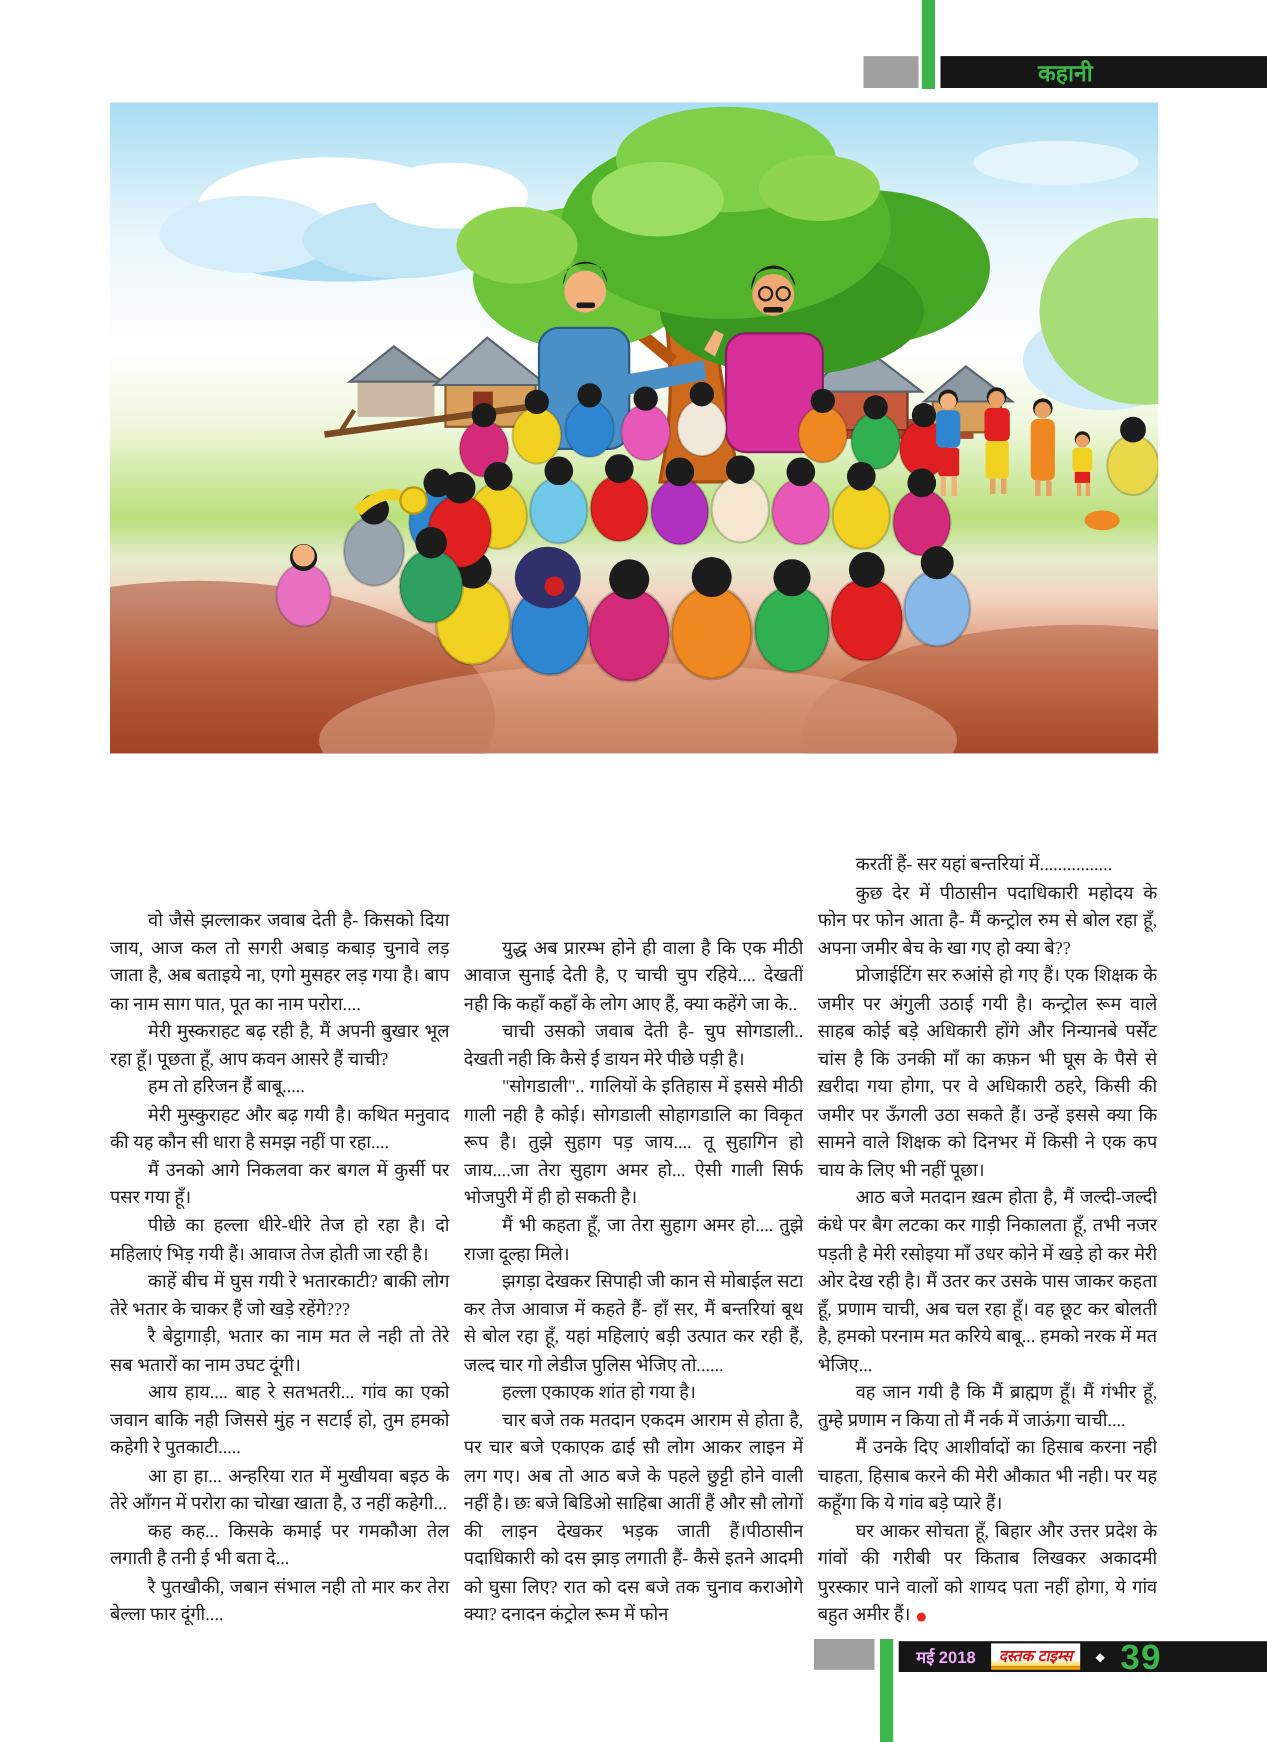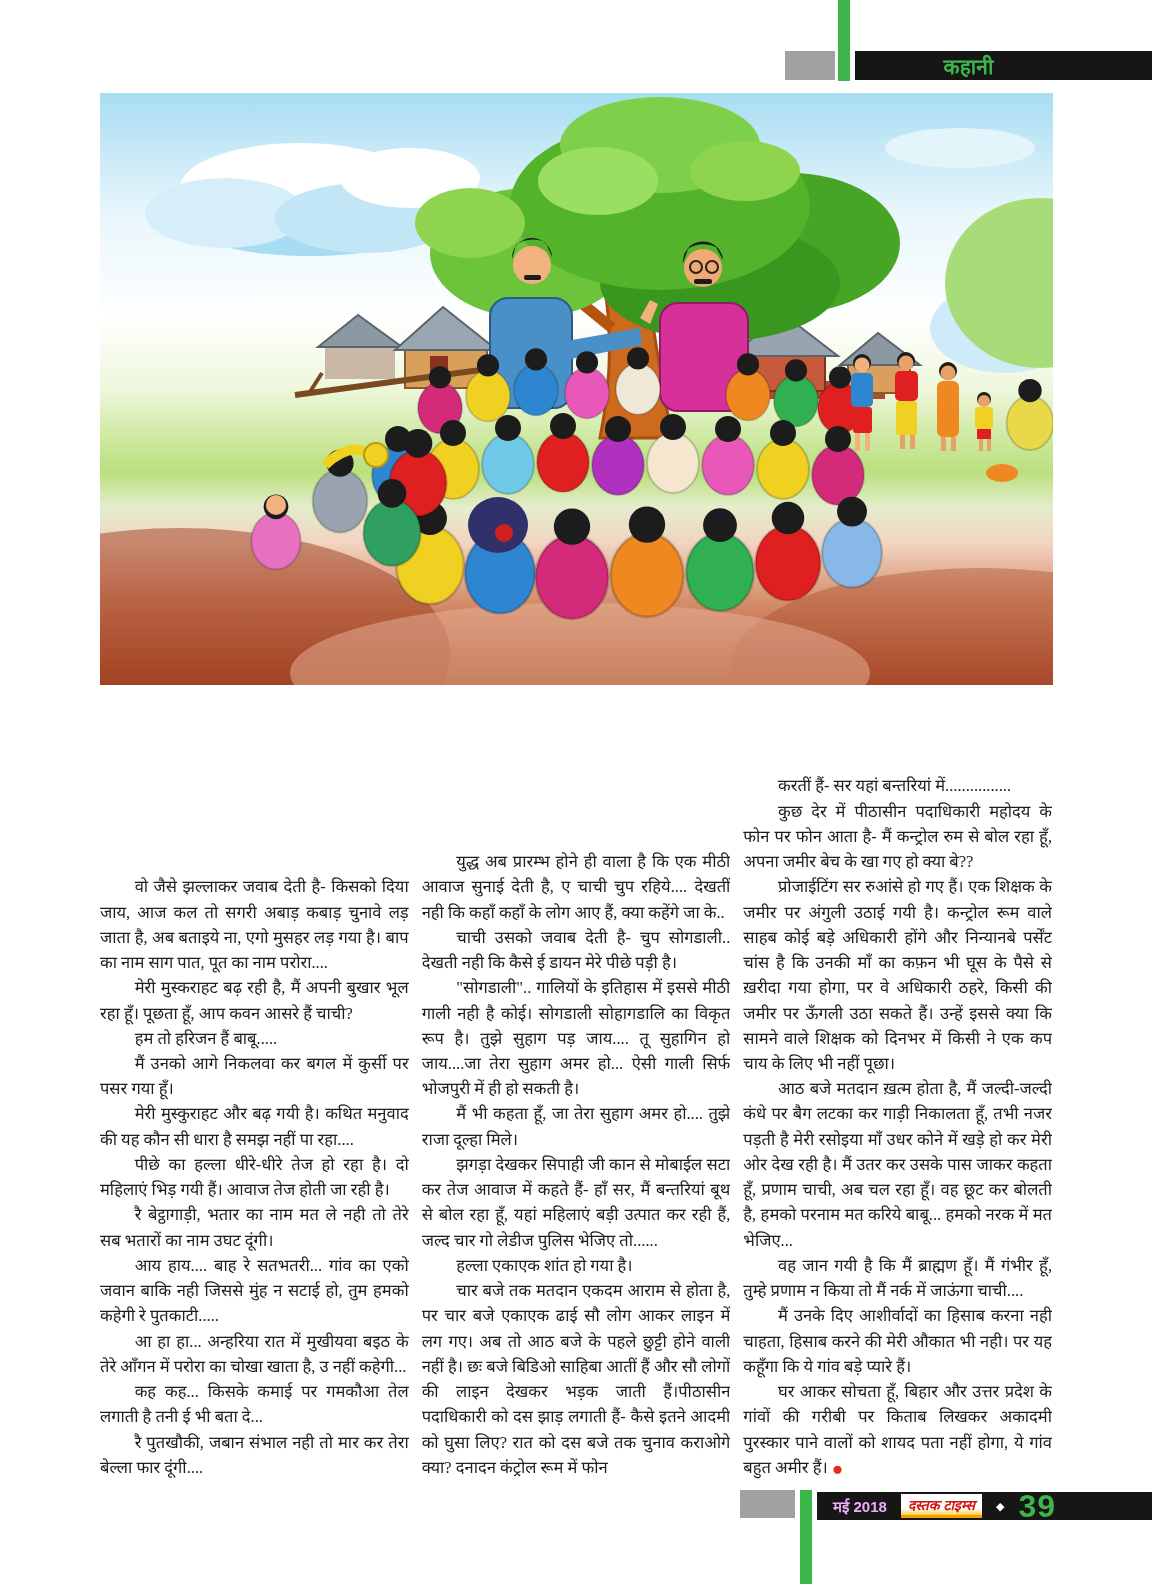--- a/index.html
+++ b/index.html
@@ -196,23 +196,24 @@
       </g>
       <ellipse cx="902" cy="380" rx="16" ry="9" fill="#ef8820"></ellipse>
     </g>
   </svg>
 
   <div class="story">
     <div class="col">
       <p class="para">वो जैसे झल्लाकर जवाब देती है- किसको दिया जाय, आज कल तो सगरी अबाड़ कबाड़ चुनावे लड़ जाता है, अब बताइये ना, एगो मुसहर लड़ गया है। बाप का नाम साग पात, पूत का नाम परोरा....</p>
       <p class="para">मेरी मुस्कराहट बढ़ रही है, मैं अपनी बुखार भूल रहा हूँ। पूछता हूँ, आप कवन आसरे हैं चाची?</p>
       <p class="para">हम तो हरिजन हैं बाबू.....</p>
+      <p class="para">मेरी मुस्कुराहट और बढ़ गयी है। कथित मनुवाद की यह कौन सी धारा है समझ नहीं पा रहा....</p>
       <p class="para">मैं उनको आगे निकलवा कर बगल में कुर्सी पर पसर गया हूँ।</p>
-      <p class="para">मेरी मुस्कुराहट और बढ़ गयी है। कथित मनुवाद की यह कौन सी धारा है समझ नहीं पा रहा....</p>
       <p class="para">पीछे का हल्ला धीरे-धीरे तेज हो रहा है। दो महिलाएं भिड़ गयी हैं। आवाज तेज होती जा रही है।</p>
+      <p class="para">काहें बीच में घुस गयी रे भतारकाटी? बाकी लोग तेरे भतार के चाकर हैं जो खड़े रहेंगे???</p>
       <p class="para">रै बेट्ठागाड़ी, भतार का नाम मत ले नही तो तेरे सब भतारों का नाम उघट दूंगी।</p>
       <p class="para">आय हाय.... बाह रे सतभतरी... गांव का एको जवान बाकि नही जिससे मुंह न सटाई हो, तुम हमको कहेगी रे पुतकाटी.....</p>
       <p class="para">आ हा हा... अन्हरिया रात में मुखीयवा बइठ के तेरे आँगन में परोरा का चोखा खाता है, उ नहीं कहेगी...</p>
       <p class="para">कह कह... किसके कमाई पर गमकौआ तेल लगाती है तनी ई भी बता दे...</p>
       <p class="para">रै पुतखौकी, जबान संभाल नही तो मार कर तेरा बेल्ला फार दूंगी....</p>
     </div>
     <div class="col">
       <p class="para">युद्ध अब प्रारम्भ होने ही वाला है कि एक मीठी आवाज सुनाई देती है, ए चाची चुप रहिये.... देखतीं नही कि कहाँ कहाँ के लोग आए हैं, क्या कहेंगे जा के..</p>
       <p class="para">चाची उसको जवाब देती है- चुप सोगडाली.. देखती नही कि कैसे ई डायन मेरे पीछे पड़ी है।</p>
       <p class="para">"सोगडाली".. गालियों के इतिहास में इससे मीठी गाली नही है कोई। सोगडाली सोहागडालि का विकृत रूप है। तुझे सुहाग पड़ जाय.... तू सुहागिन हो जाय....जा तेरा सुहाग अमर हो... ऐसी गाली सिर्फ भोजपुरी में ही हो सकती है।</p>

